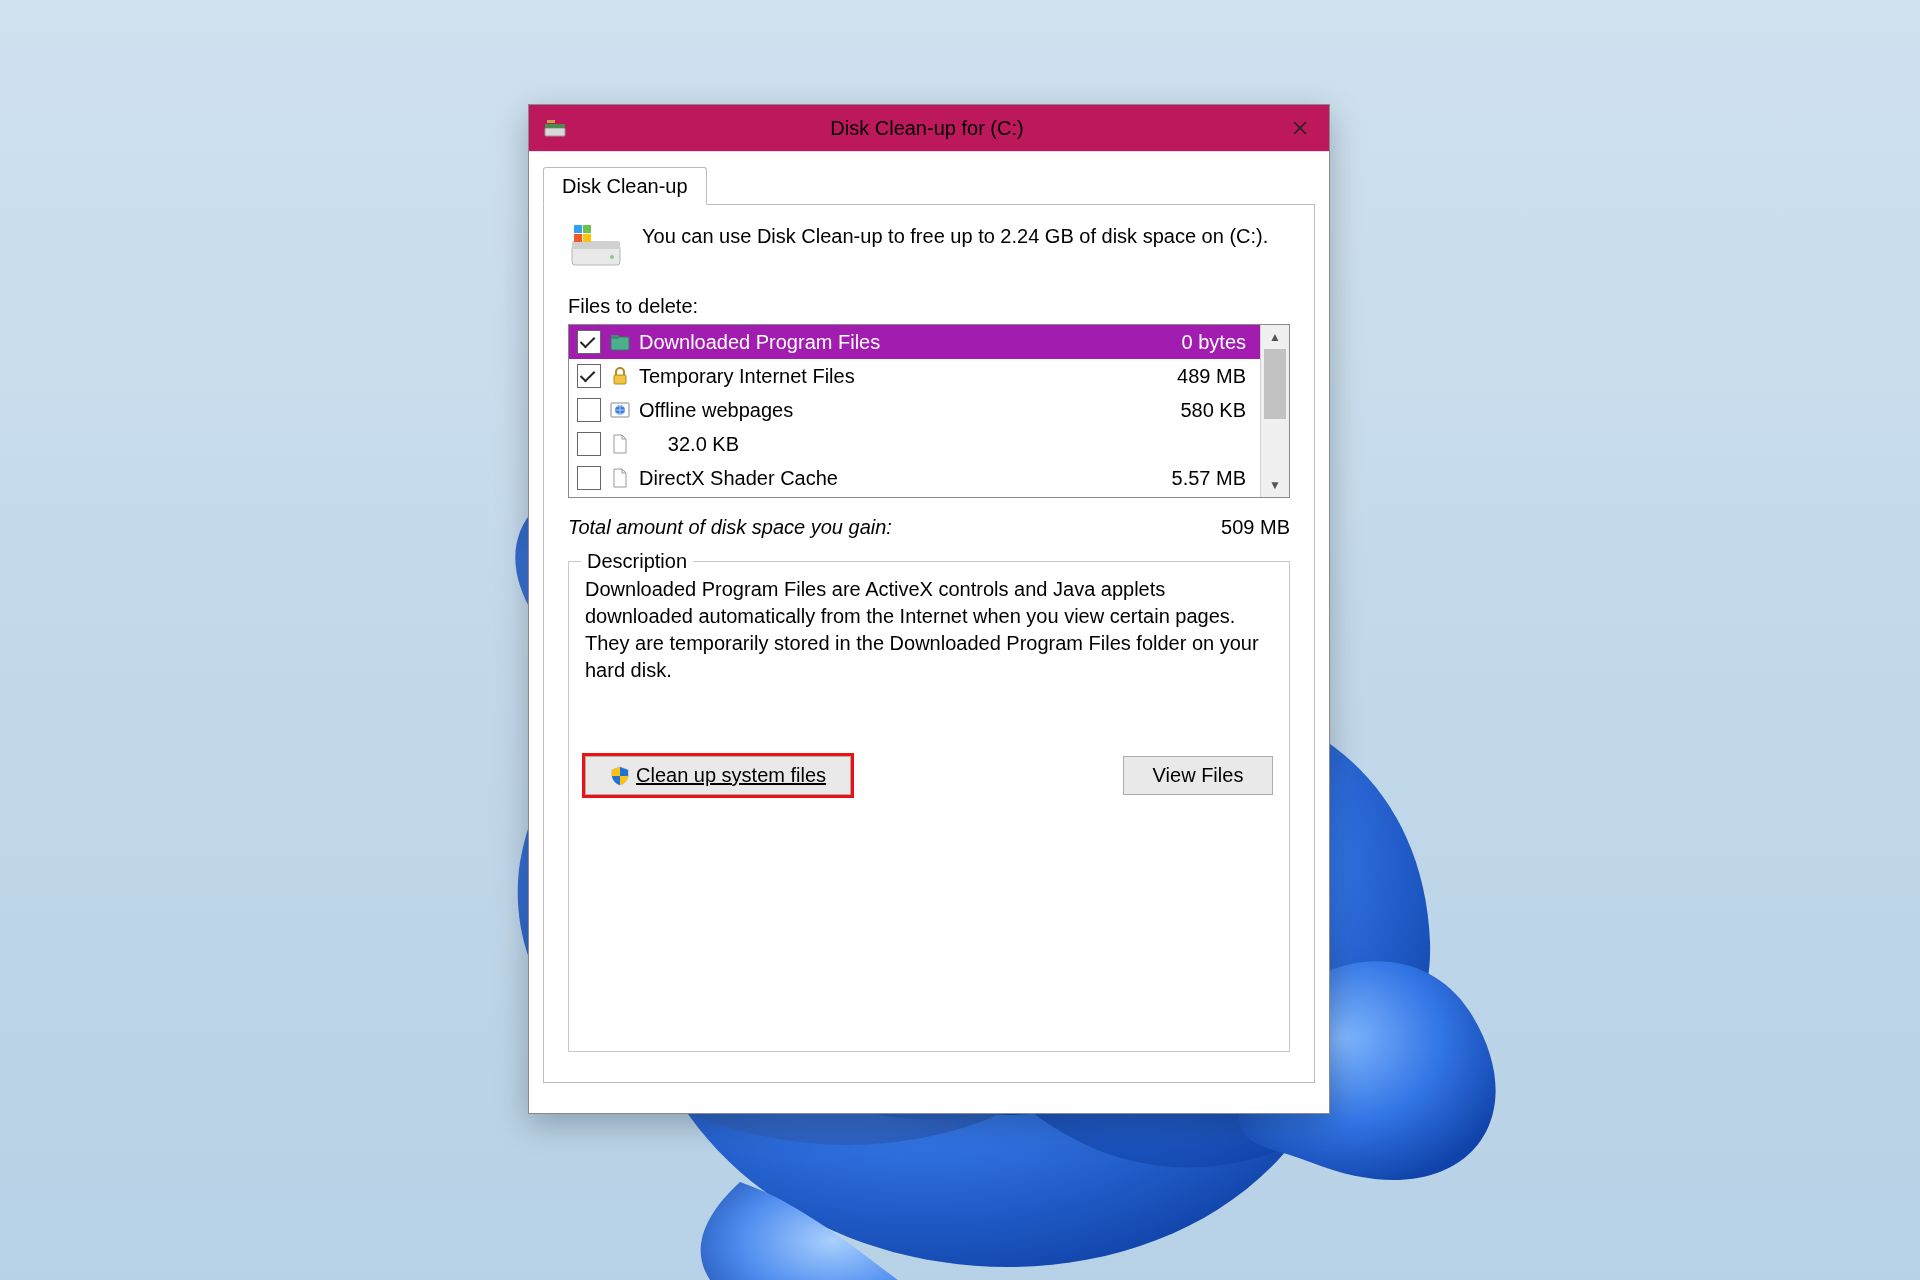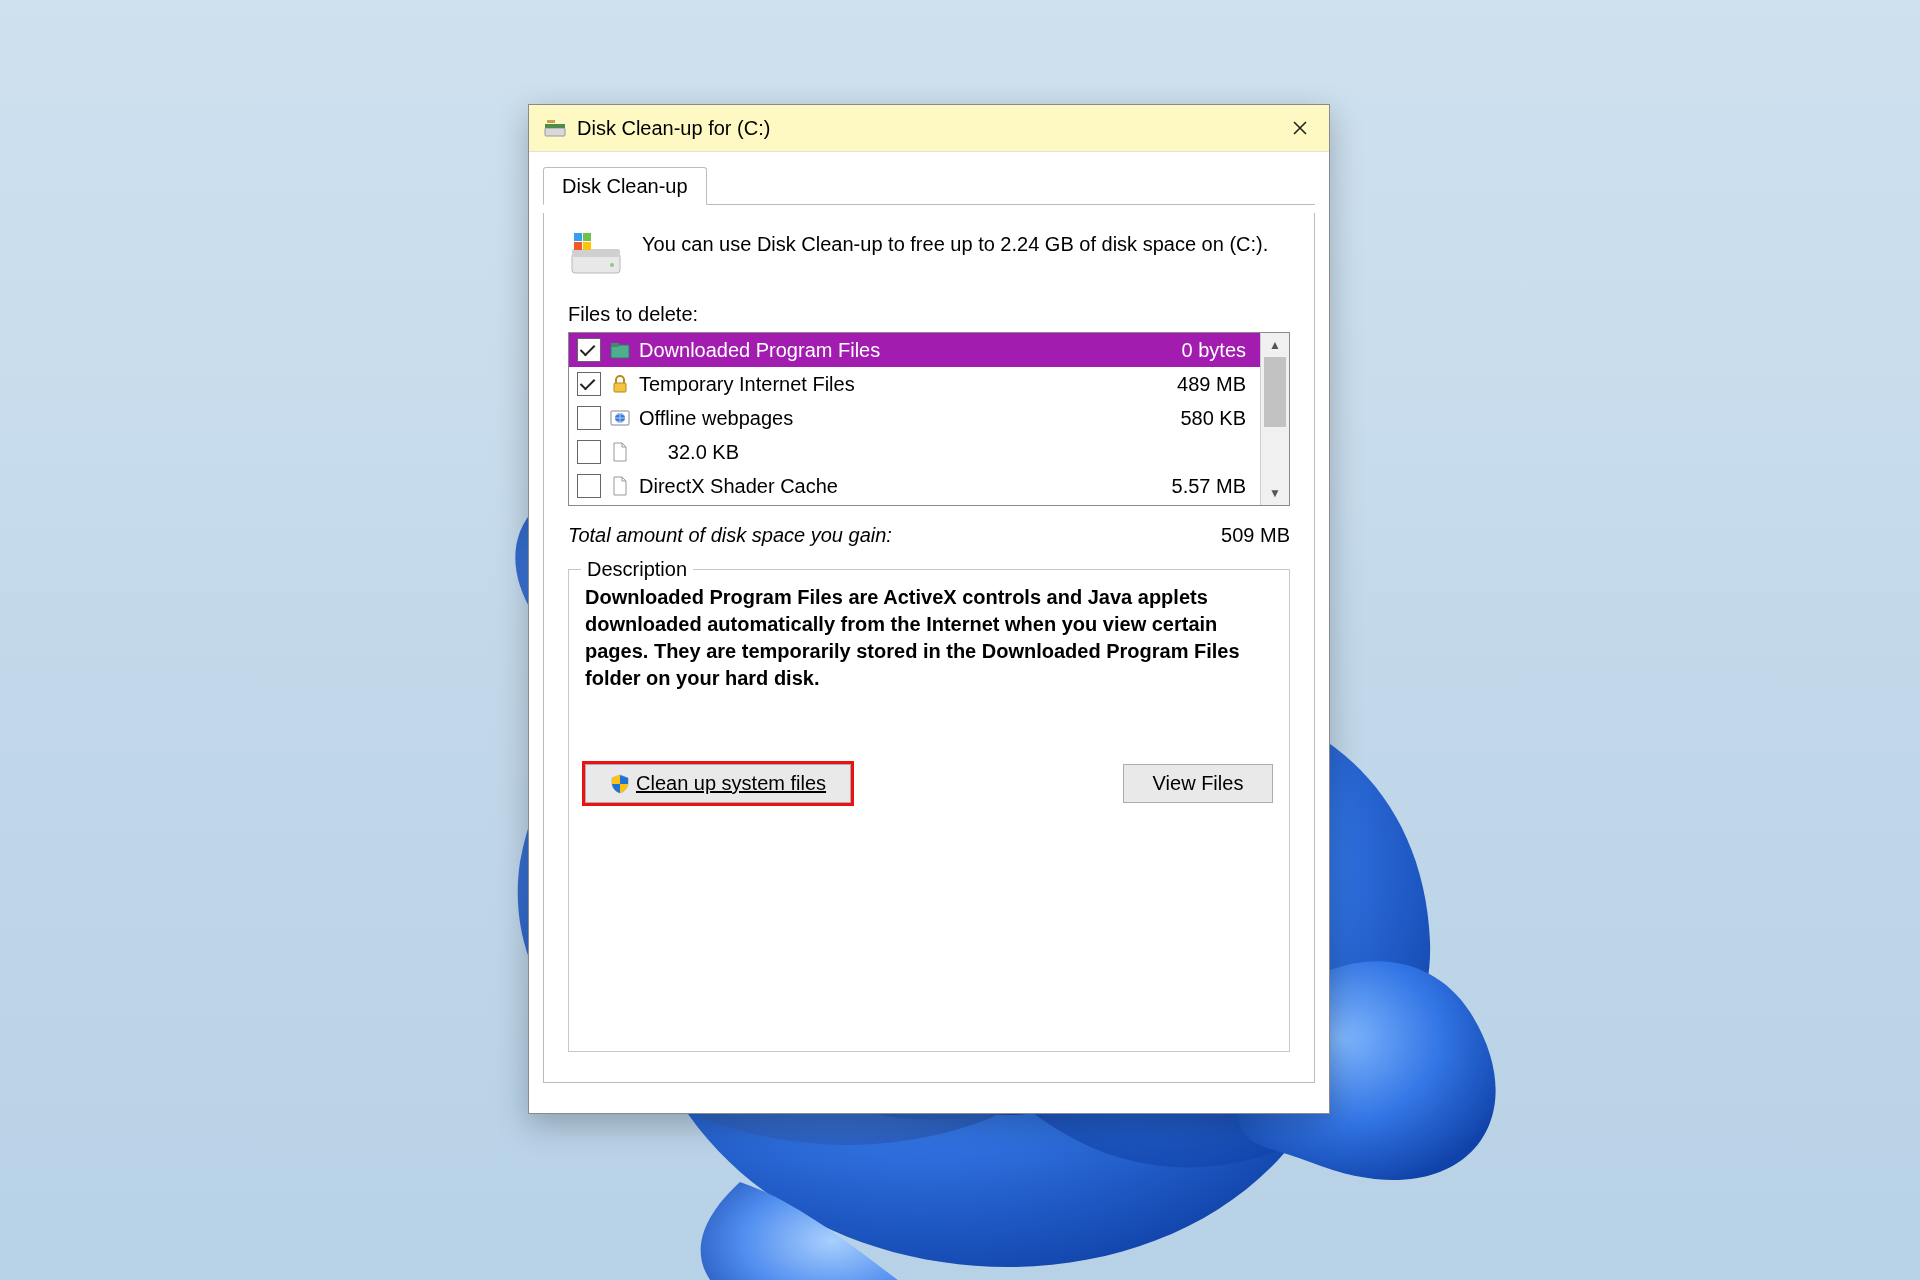--- a/index.html
+++ b/index.html
@@ -41,22 +41,23 @@
     flex-direction: column;
   }
   
   .titlebar {
     height: 46px;
     display: flex;
     align-items: center;
     padding: 0 6px 0 14px;
     font-size: 20px;
     color: #000;
-    background: #fef9c3;
+    background: #be185d;
     border-bottom: 1px solid #e1e1e1;
+    text-align: center;
   }
   .titlebar-icon {
     width: 24px;
     height: 24px;
     margin-right: 10px;
     flex: 0 0 auto;
   }
   .titlebar-title { flex: 1 1 auto; }
   .titlebar-close {
     width: 46px;
@@ -67,21 +68,20 @@
     font-size: 20px;
     cursor: pointer;
   }
   
   .client {
     flex: 1 1 auto;
     padding: 14px 14px 30px 14px;
     background: #fff;
     display: flex;
     flex-direction: column;
-    gap: 8px;
   }
   .tabstrip {
     height: 38px;
     border-bottom: 1px solid #bcbcbc;
     display: flex;
     align-items: flex-end;
   }
   .tab {
     border: 1px solid #bcbcbc;
     border-bottom: 1px solid #fff;
@@ -199,21 +199,21 @@
     flex: 1 1 auto;
   }
   .group-title {
     position: absolute;
     top: -12px;
     left: 12px;
     background: #fff;
     padding: 0 6px;
     font-size: 20px;
   }
-  .desc-text { font-size: 20px; line-height: 1.35; font-weight: bold; }
+  .desc-text { font-size: 20px; line-height: 1.35; }
   .button-row {
     display: flex;
     justify-content: space-between;
     margin-top: 72px;
     gap: 20px;
   }
   .win-btn {
     min-width: 150px;
     padding: 7px 24px;
     background: #e9e9e9;

